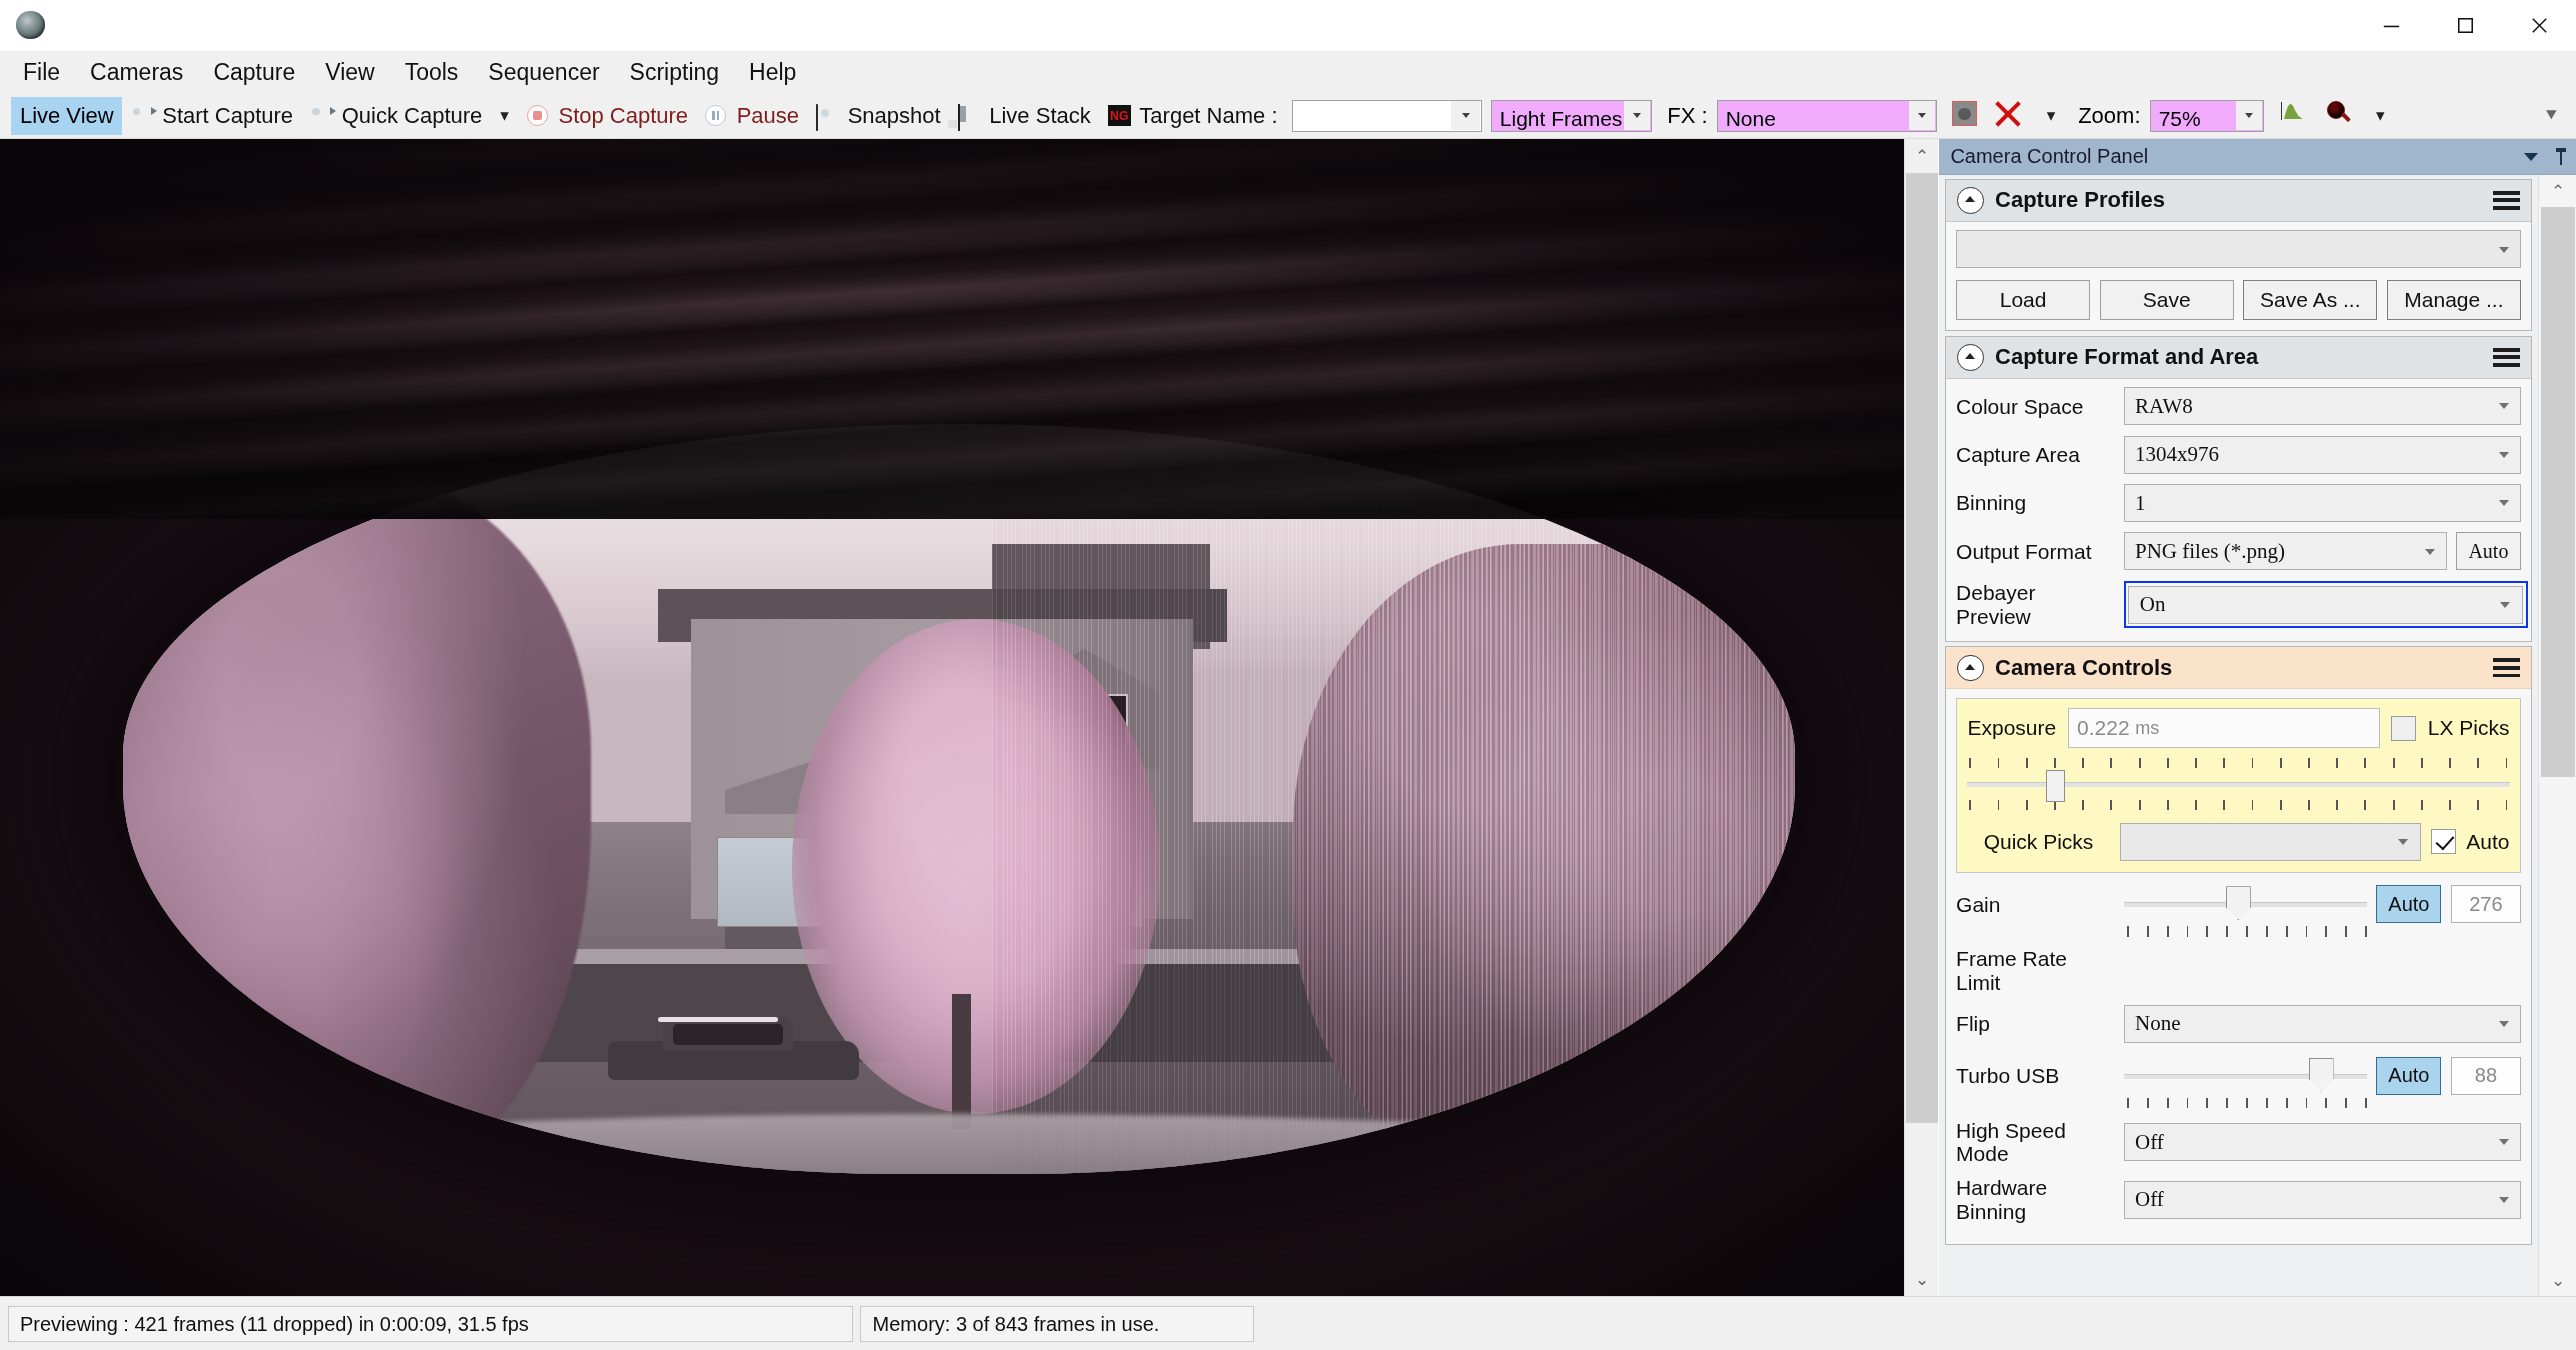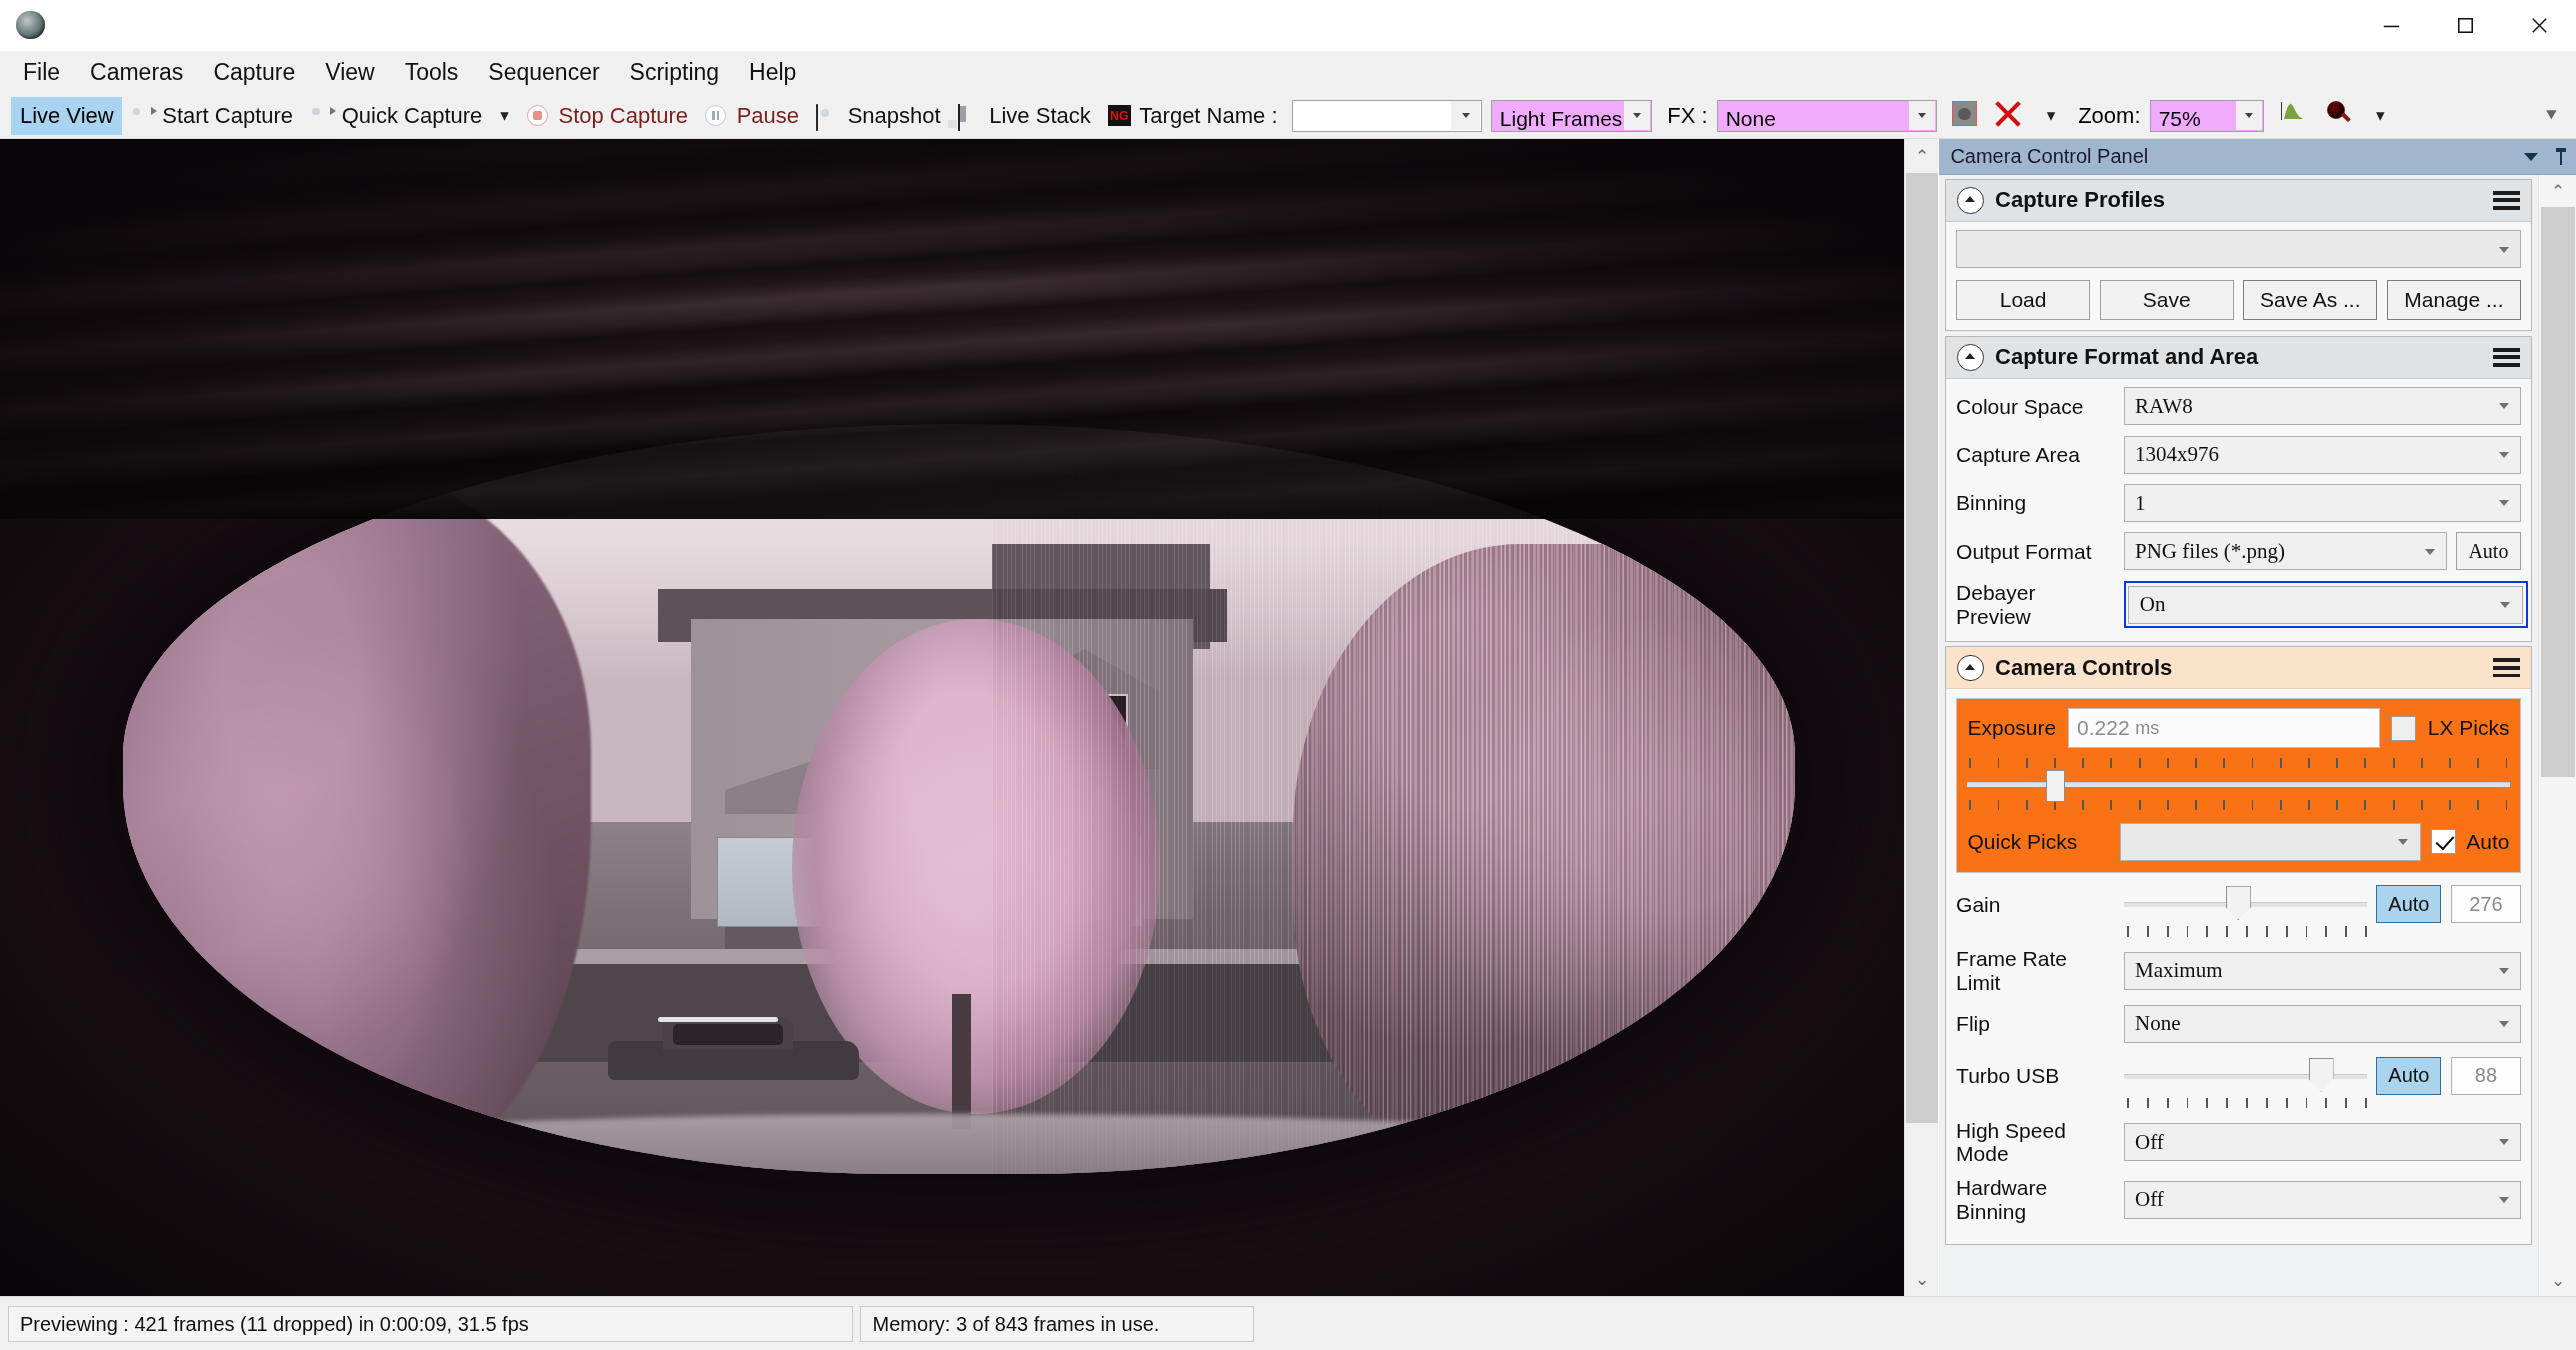--- a/index.html
+++ b/index.html
@@ -470,22 +470,23 @@
 
   .num-box {
     width: 70px; height: 38px; flex: 0 0 70px;
     border: 0.9px solid #b0b0b0; background: #fdfdfd;
     display: flex; align-items: center; justify-content: center;
     font-size: 20px; color: #8a8a8a;
   }
 
   
   .exposure-block {
-    border: 0.9px solid #c4c4c4; background: #f97316; padding: 9.5px 10.4px 11.4px 10.4px;
+    border: 0.9px solid #c4c4c4; background: #fef9c3; padding: 9.5px 10.4px 11.4px 10.4px;
     margin-bottom: 11.4px;
+    text-align: center;
   }
   .exp-row { display: flex; align-items: center; gap: 11.4px; }
   .exp-lbl { font-size: 21px; color: #101010; flex: 0 0 auto; }
   .exp-field {
     flex: 1; height: 40px; border: 0.9px solid #bdbdbd; background: #fbfbfb;
     display: flex; align-items: center; padding-left: 8.5px;
     font-size: 21px; color: #8b8b8b;
   }
   .exp-field .unit { font-size: 18px; margin-left: 5.7px; color: #8b8b8b; }
   .chk {
@@ -926,25 +927,20 @@
             <i></i>
             <i></i>
             <i></i>
             <i></i>
             <i></i>
             <i></i>
         </div>
 
         <div class="row">
           <span class="lbl">Frame Rate Limit</span>
-          <span class="ctl">
-            <span class="combo">
-              <span class="cv">Maximum</span>
-            </span>
-          </span>
         </div>
 
         <div class="row">
           <span class="lbl">Flip</span>
           <span class="ctl">
             <span class="combo">
               <span class="cv">None</span>
             </span>
           </span>
         </div>

